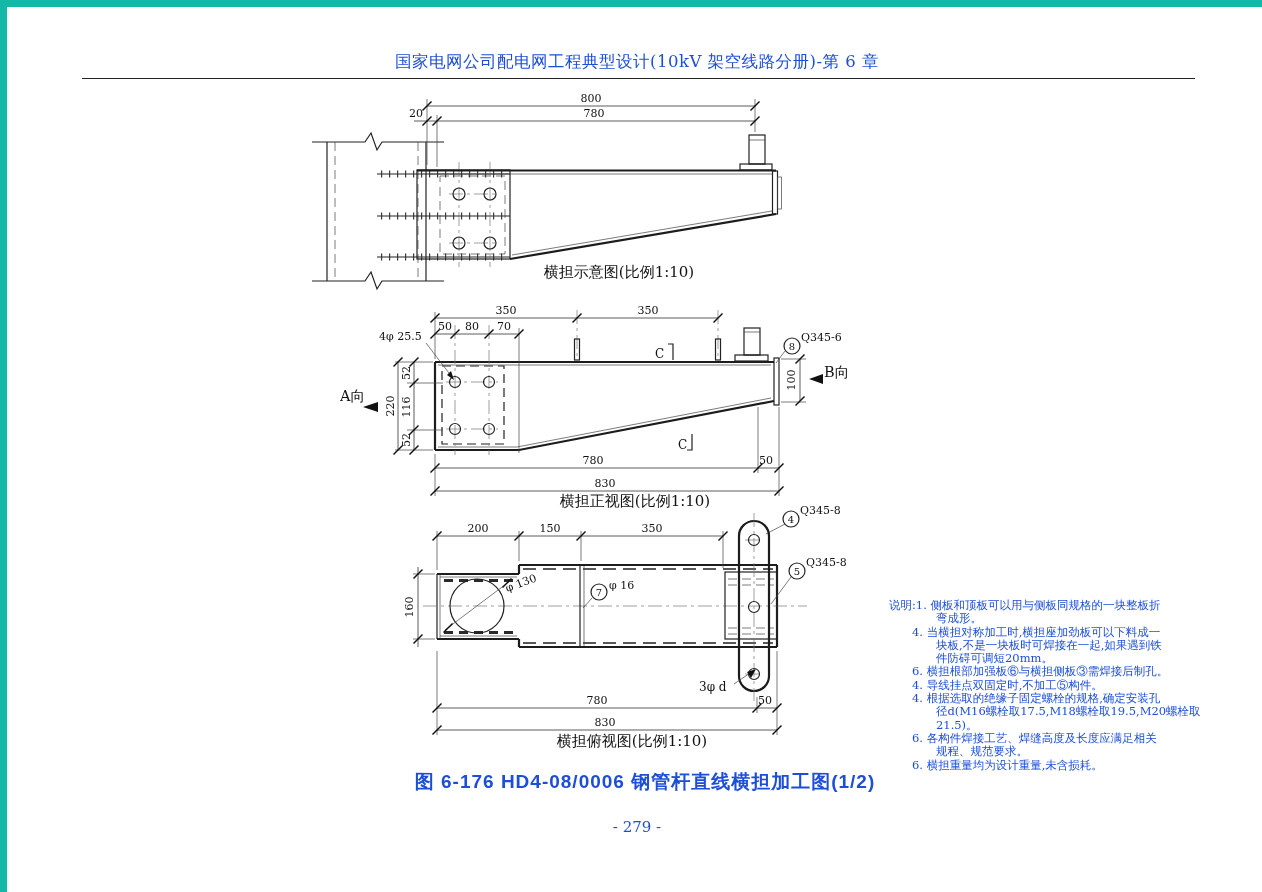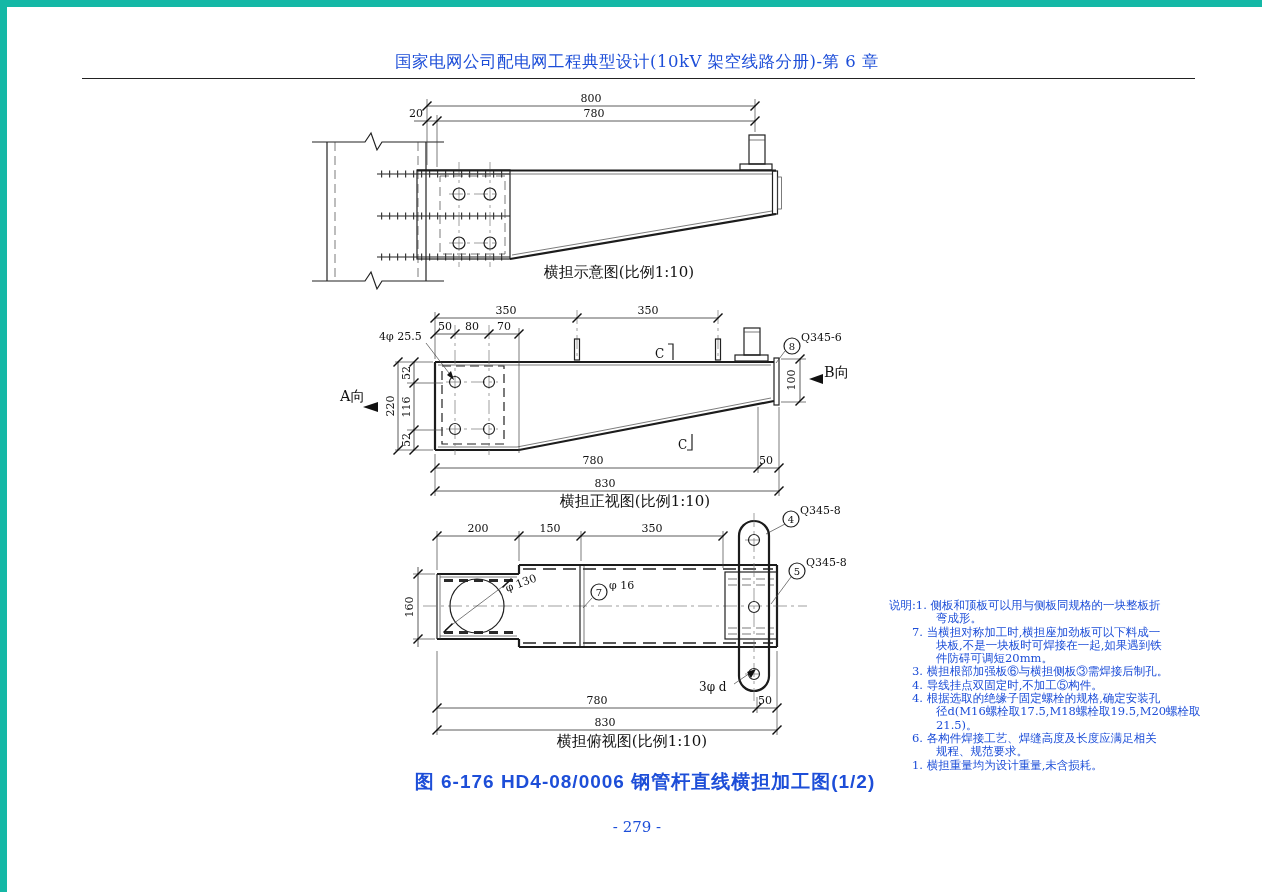--- a/index.html
+++ b/index.html
@@ -308,29 +308,29 @@
           <use href="#tk" x="770" y="723"></use>
         <text class="t11 mid" x="598" y="719">830</text>
       </g>
       <text class="cap mid" x="625" y="739">横担俯视图(比例1:10)</text>
     </g>
   </svg>
 
   <div class="notes">
     <div class="nl">说明:1. 侧板和顶板可以用与侧板同规格的一块整板折</div>
     <div class="nl i2">弯成形。</div>
-    <div class="nl i1">7. 当横担对称加工时,横担座加劲板可以下料成一</div>
+    <div class="nl i1">4. 当横担对称加工时,横担座加劲板可以下料成一</div>
     <div class="nl i2">块板,不是一块板时可焊接在一起,如果遇到铁</div>
     <div class="nl i2">件防碍可调短20mm。</div>
-    <div class="nl i1">3. 横担根部加强板⑥与横担侧板③需焊接后制孔。</div>
+    <div class="nl i1">6. 横担根部加强板⑥与横担侧板③需焊接后制孔。</div>
     <div class="nl i1">4. 导线挂点双固定时,不加工⑤构件。</div>
     <div class="nl i1">4. 根据选取的绝缘子固定螺栓的规格,确定安装孔</div>
     <div class="nl i2">径d(M16螺栓取17.5,M18螺栓取19.5,M20螺栓取</div>
     <div class="nl i2">21.5)。</div>
     <div class="nl i1">6. 各构件焊接工艺、焊缝高度及长度应满足相关</div>
     <div class="nl i2">规程、规范要求。</div>
-    <div class="nl i1">1. 横担重量均为设计重量,未含损耗。</div>
+    <div class="nl i1">6. 横担重量均为设计重量,未含损耗。</div>
   </div>
 
   <div class="figcap">图 6-176  HD4-08/0006 钢管杆直线横担加工图(1/2)</div>
   <div class="pgnum">- 279 -</div>
 
 </div>
 
 </body></html>

